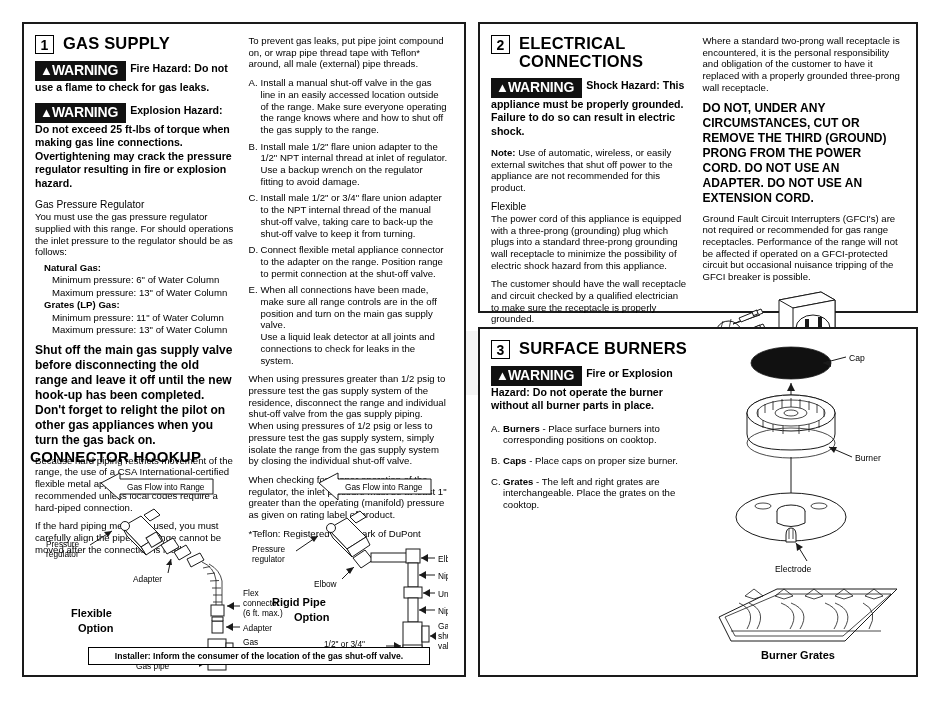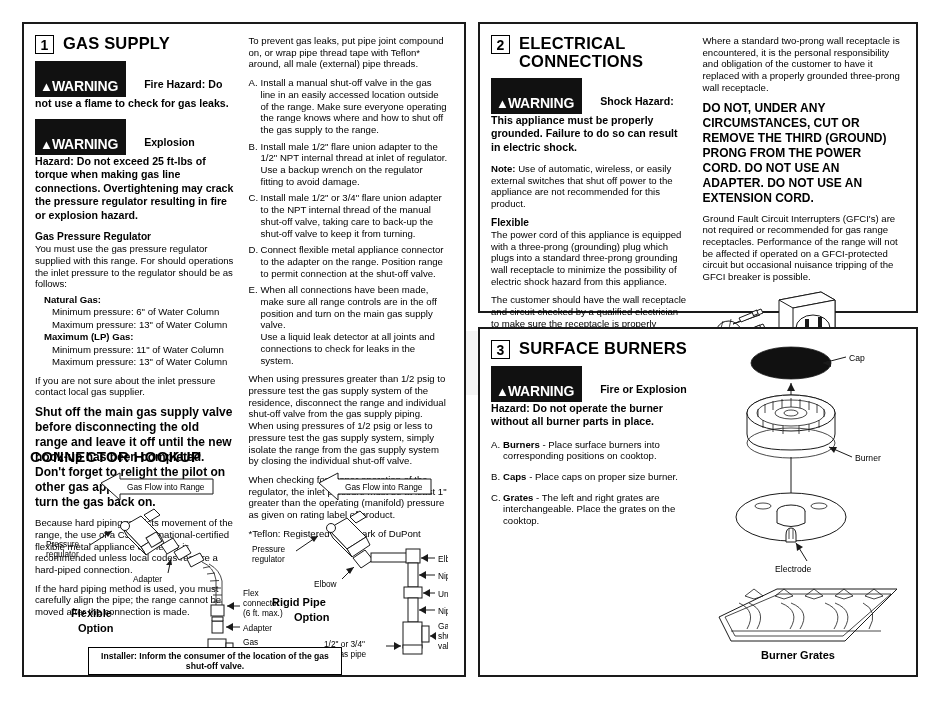--- a/index.html
+++ b/index.html
@@ -40,55 +40,55 @@
   }
   .sec-title {
     font-size: 16.5px; font-weight: bold; letter-spacing: .2px;
     line-height: 1.12;
   }
 
   .warnbox {
     display: inline-block;
     background: #111; color: #fff;
     font-size: 14px; font-weight: bold;
-    padding: 18px 8px 3px 5px;
+    padding: 2px 8px 3px 5px;
     letter-spacing: -0.2px;
     vertical-align: -3px;
-    margin-right: 18px;
+    margin-right: 4px;
     line-height: 1.05;
   }
   .warnbox .tri { font-size: 13px; letter-spacing: -1px; }
 
   .warnwrap { margin-bottom: 9px; font-size: 10.6px; line-height: 1.27; }
   .warn-text { font-weight: bold; font-size: 10.6px; }
 
   p, .p { font-size: 9.6px; line-height: 1.22; margin: 0 0 7px 0; }
   .p.tight { margin-bottom: 4px; }
   .b { font-weight: bold; }
   .bold-para { font-weight: bold; font-size: 12px; line-height: 1.25; }
-  .subhead { font-weight: bold; font-size: 10.2px; margin: 0 0 1px 0; }
+  .subhead { font-weight: normal; font-size: 10.2px; margin: 0 0 1px 0; }
 
   .list { margin: 0 0 7px 0; }
   .li { display: flex; font-size: 9.6px; line-height: 1.22; margin-bottom: 5px; }
   .li .mk { width: 12px; min-width: 12px; }
   .li .tx { flex: 1; }
 
   .ind1 { padding-left: 9px; font-size: 9.6px; line-height: 1.3; }
   .ind2 { padding-left: 17px; font-size: 9.6px; line-height: 1.3; }
   .ind1.b { font-weight: bold; }
 
   
   #hookup-title {
     font-size: 15px; font-weight: bold; letter-spacing: .3px;
     margin: 6px 0 4px 2px;
   }
 
   #installer-bar {
     position: absolute; left: 86px; top: 645px;
-    width: 254px; border: 1.4px solid #000;
+    width: 342px; border: 1.4px solid #000;
     text-align: center;
     font-size: 8.6px; font-weight: bold;
     padding: 3px 4px;
     background: #fff;
   }
 
   svg { display: block; }
   .lbl { font-family: "Liberation Sans", sans-serif; font-size: 8.3px; fill:#000; }
   .lbl-b { font-family: "Liberation Sans", sans-serif; font-size: 11px; font-weight: bold; fill:#000; }
   .lbl-f { font-family: "Liberation Sans", sans-serif; font-size: 8.6px; fill:#000; }
@@ -129,25 +129,24 @@
         <div class="warnwrap">
           <span class="warnbox"><span class="tri">▲</span><span>WARNING</span></span><span class="warn-text">Explosion Hazard: Do not exceed 25 ft-lbs of torque when making gas line connections. Overtightening may crack the pressure regulator resulting in fire or explosion hazard.</span>
         </div>
 
         <div class="subhead">Gas Pressure Regulator</div>
         <p class="p tight">You must use the gas pressure regulator supplied with this range. For should operations the inlet pressure to the regulator should be as follows:</p>
 
         <div class="ind1 b">Natural Gas:</div>
         <div class="ind2">Minimum pressure: 6" of Water Column</div>
         <div class="ind2">Maximum pressure: 13" of Water Column</div>
-        <div class="ind1 b">Maximum (LP) Gas:</div>
+        <div class="ind1 b">Grates (LP) Gas:</div>
         <div class="ind2">Minimum pressure: 11" of Water Column</div>
         <div class="ind2" style="margin-bottom:6px">Maximum pressure: 13" of Water Column</div>
 
-        <p class="p">If you are not sure about the inlet pressure contact local gas supplier.</p>
         <p class="bold-para" style="margin-bottom:7px">Shut off the main gas supply valve before disconnecting the old range and leave it off until the new hook-up has been completed. Don't forget to relight the pilot on other gas appliances when you turn the gas back on.</p>
         <p class="p">Because hard piping restricts movement of the range, the use of a CSA International-certified flexible metal appliance connector is recommended unless local codes require a hard-piped connection.</p>
         <p class="p">If the hard piping method is used, you must carefully align the pipe; the range cannot be moved after the connection is made.</p>
       </div>
 
       <div class="col">
         <p class="p" style="margin-top:3px">To prevent gas leaks, put pipe joint compound on, or wrap pipe thread tape with Teflon* around, all male (external) pipe threads.</p>
 
         <div class="list">
           <div class="li">

